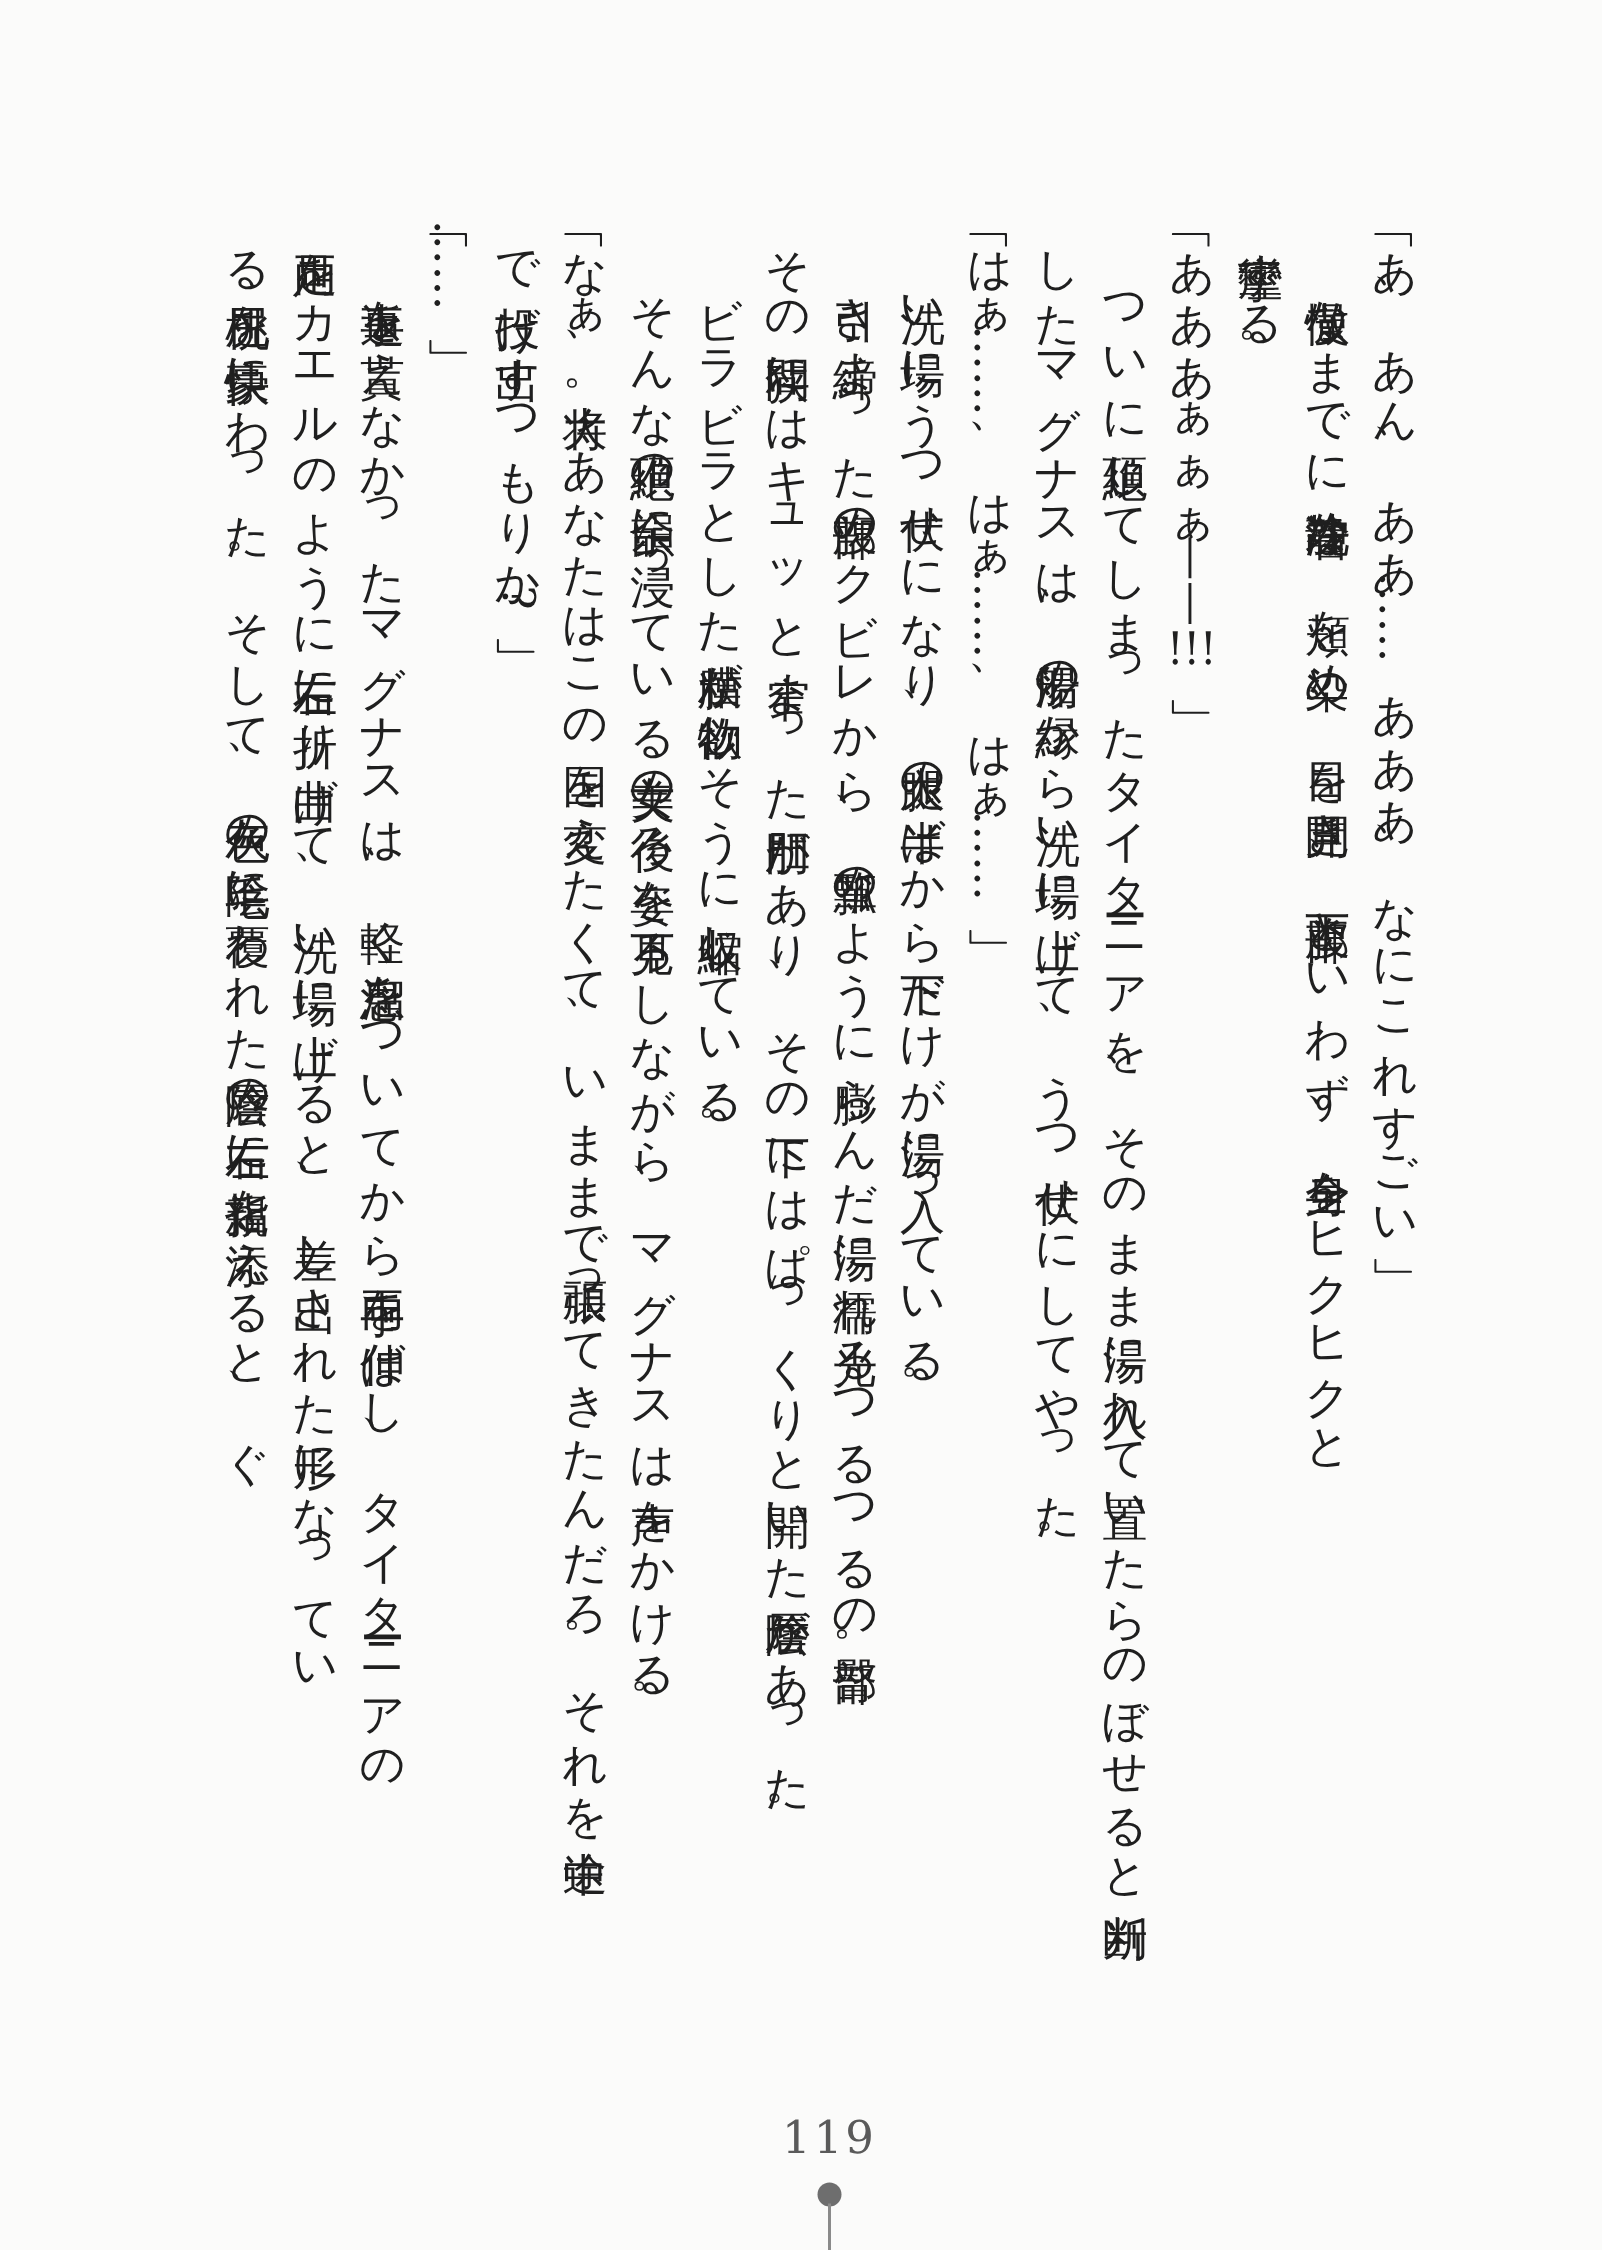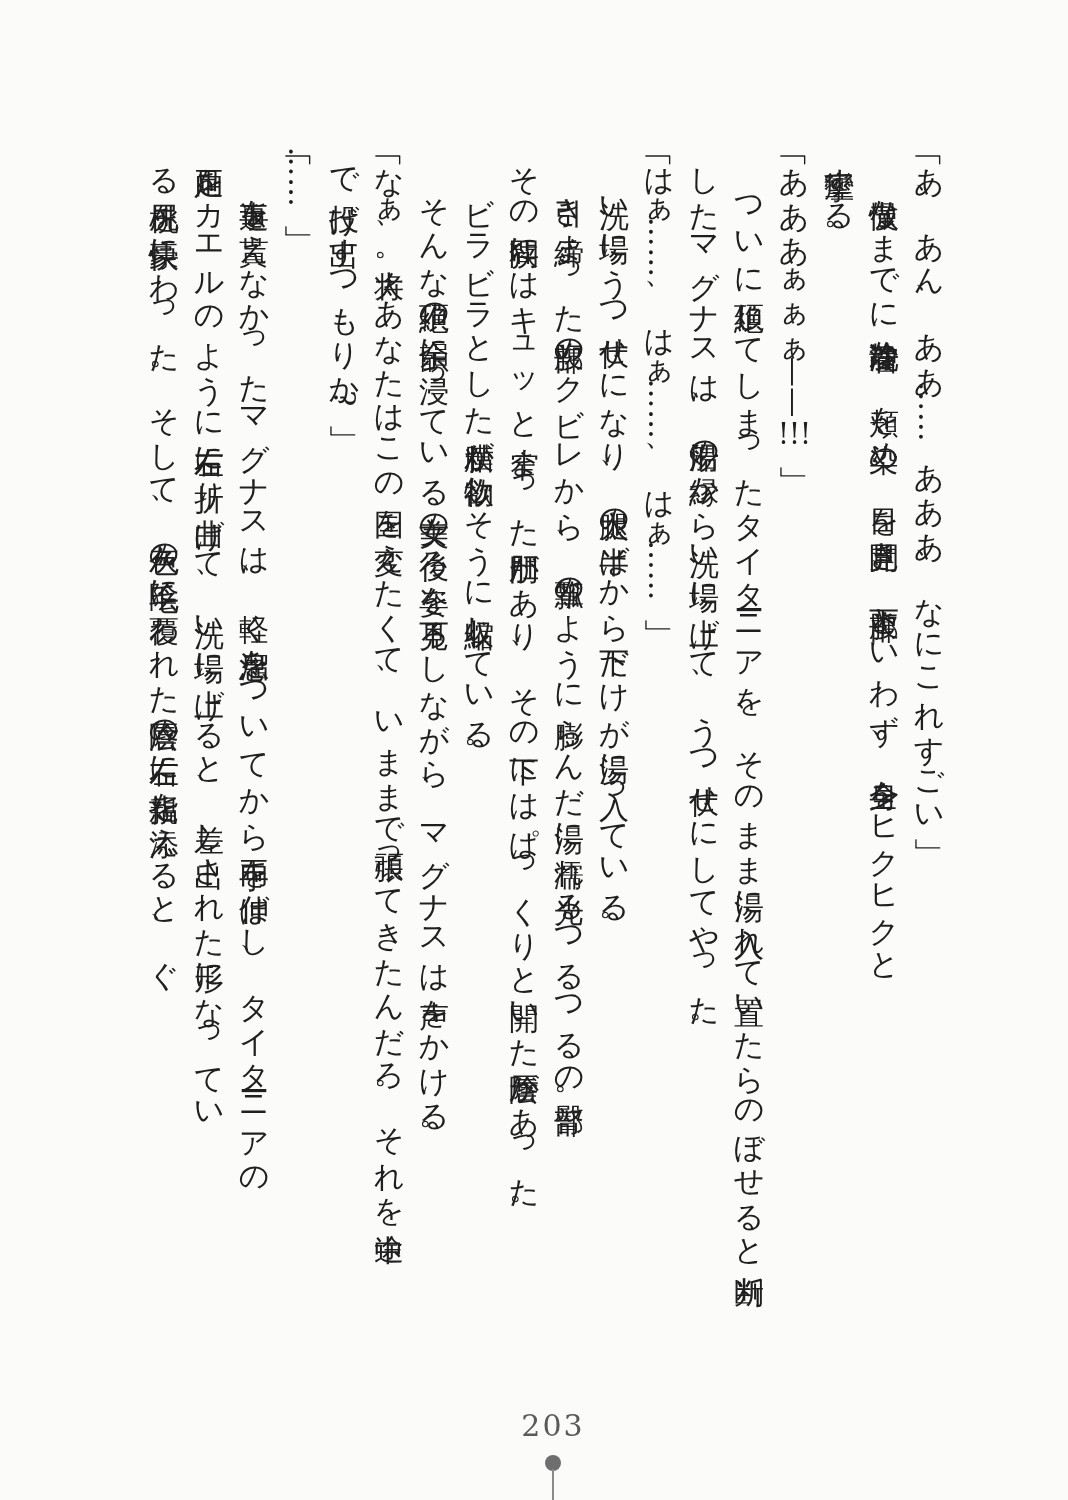--- a/index.html
+++ b/index.html
@@ -93,19 +93,19 @@
       <div class="tline indent"><span>ビラビラとした粘膜が物欲しそうに収縮している。</span></div>
       <div class="tline indent"><span>そんな絶頂の余韻に浸っている美女の後ろ姿を見下ろしながら、マグナスは声をかける。</span></div>
       <div class="tline"><span>「なぁ、大将。あなたはこの国を変えたくて、いままで頑張ってきたんだろ。それを途中</span></div>
       <div class="tline"><span>で投げ出すつもりか?」</span></div>
       <div class="tline"><span>「……」</span></div>
       <div class="tline indent"><span>返事を貰えなかったマグナスは、軽く溜息をついてから両手を伸ばし、タイターニアの</span></div>
       <div class="tline"><span>両足をカエルのように左右に折り曲げて、洗い場に上げると、差し出された形になってい</span></div>
       <div class="tline"><span>る桃尻を豪快にわった。そして、灰色の陰毛に覆われた陰唇の左右に親指を添えると、ぐ</span></div>
     </div>
 
-  <div class="page-number">203</div>
+  <div class="page-number">119</div>
 
   <div class="footer-dot"></div>
 
   <div class="footer-rule"></div>
 
 </div>
 
 </body></html>

